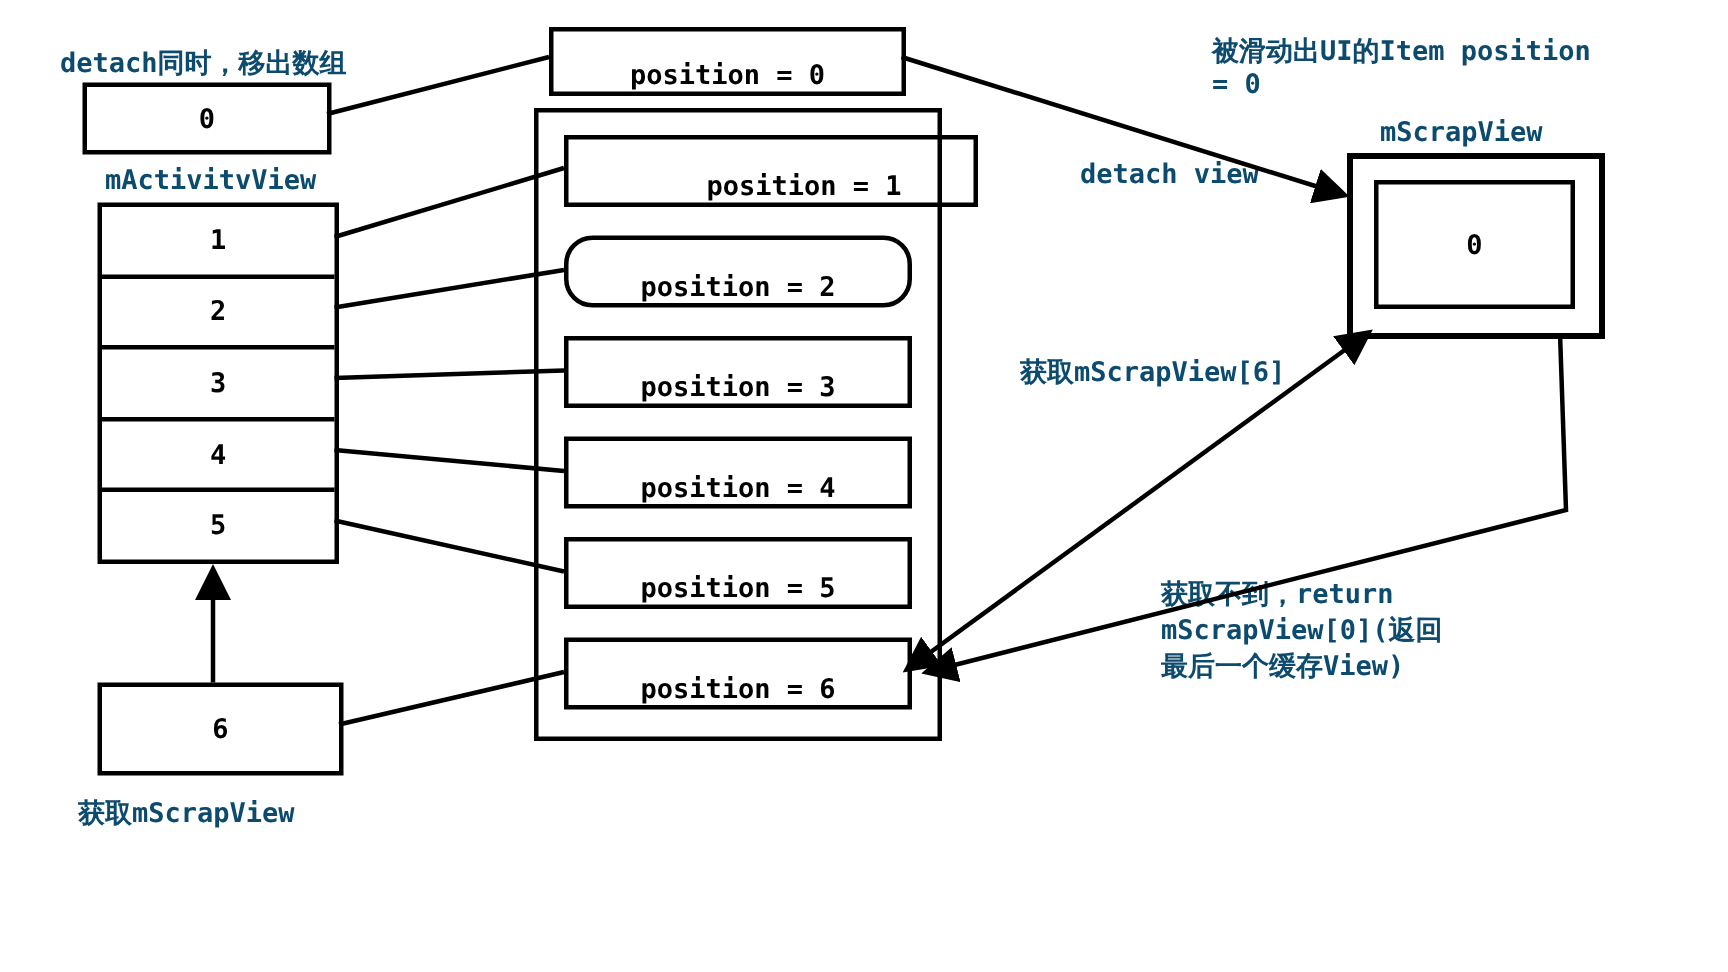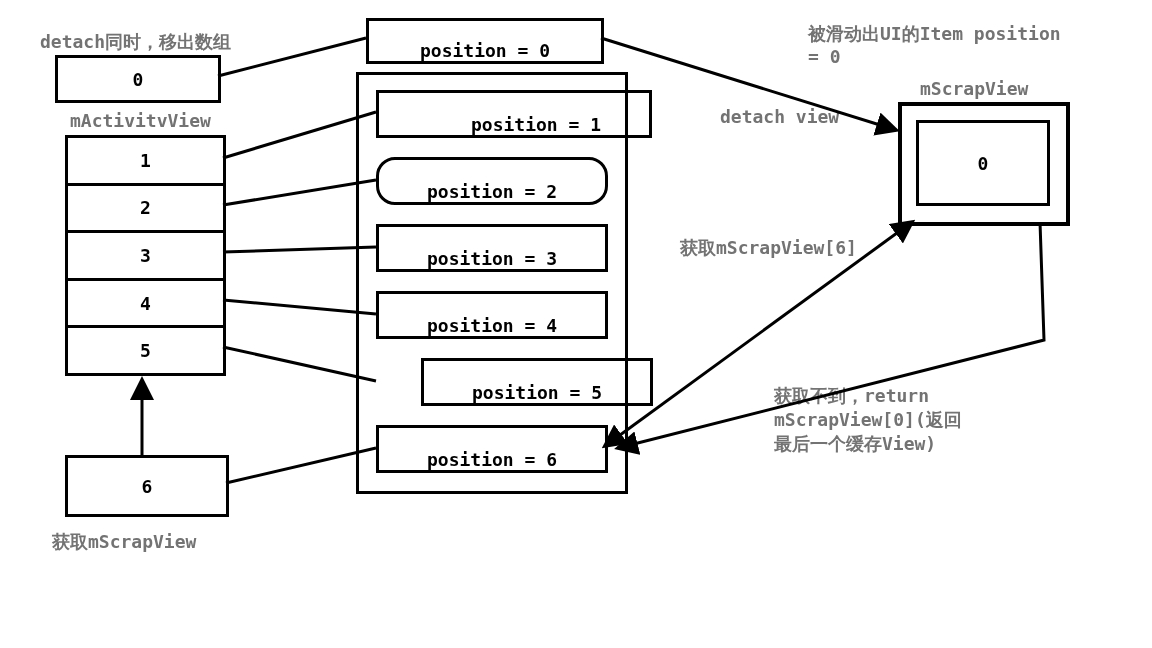--- a/index.html
+++ b/index.html
@@ -11,21 +11,21 @@
   }
   .canvas {
     position: relative;
     width: 1152px;
     height: 648px;
   }
   .label {
     position: absolute;
     white-space: pre;
     font-weight: bold;
-    color: #737373;
+    color: #0c4a6e;
   }
   .box {
     position: absolute;
     border: 3px solid #000;
     background: #fff;
     text-align: center;
     font-weight: bold;
     display: flex;
     align-items: center;
     justify-content: center;
@@ -131,21 +131,21 @@
   </div>
   <div class="posbox" style="left:376px; top:157px; width:226px; height:42px;border-radius:19px;">
     <span>position = 2</span>
   </div>
   <div class="posbox" style="left:376px; top:224px; width:226px; height:42px;">
     <span>position = 3</span>
   </div>
   <div class="posbox" style="left:376px; top:291px; width:226px; height:42px;">
     <span>position = 4</span>
   </div>
-  <div class="posbox" style="left:376px; top:358px; width:226px; height:42px;margin-left:45px;">
+  <div class="posbox" style="left:376px; top:358px; width:226px; height:42px;">
     <span>position = 5</span>
   </div>
   <div class="posbox" style="left:376px; top:425px; width:226px; height:42px;">
     <span>position = 6</span>
   </div>
 
   <div class="scrap-outer" style="left:898px; top:102px; width:164px; height:116px;"></div>
   <div class="scrap-inner" style="left:916px; top:120px; width:128px; height:80px;">
     <span>0</span>
   </div>

